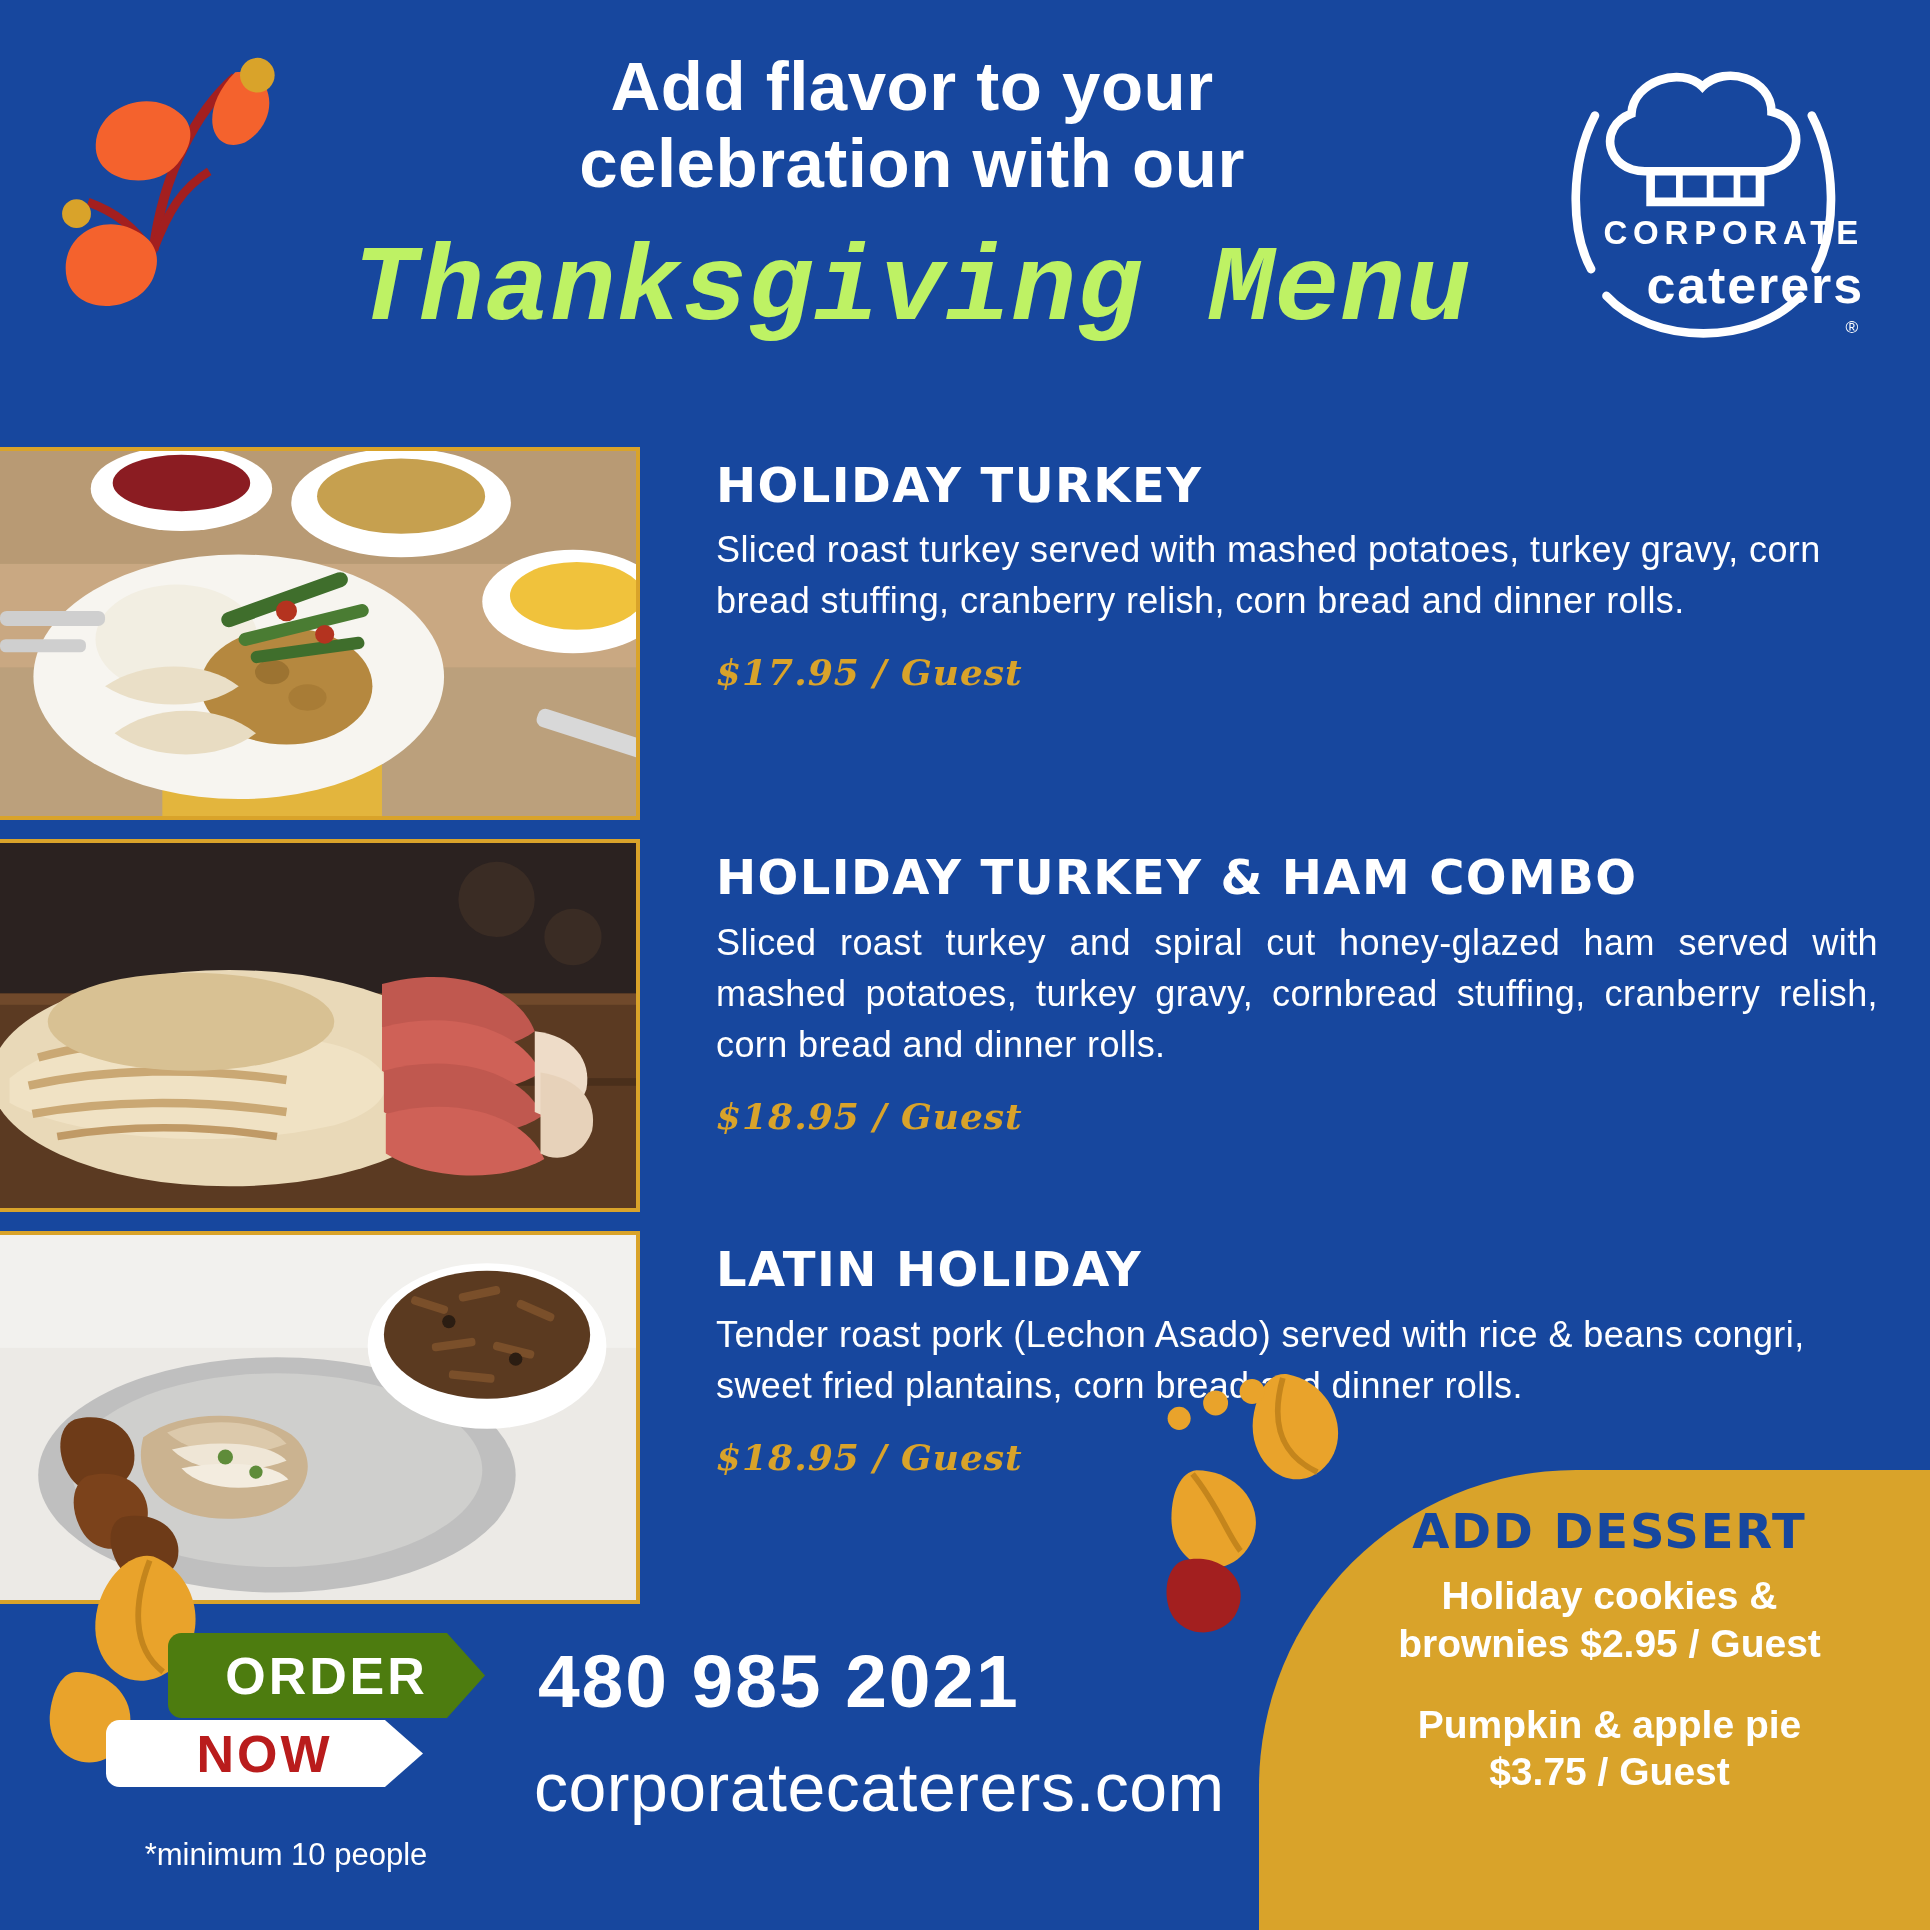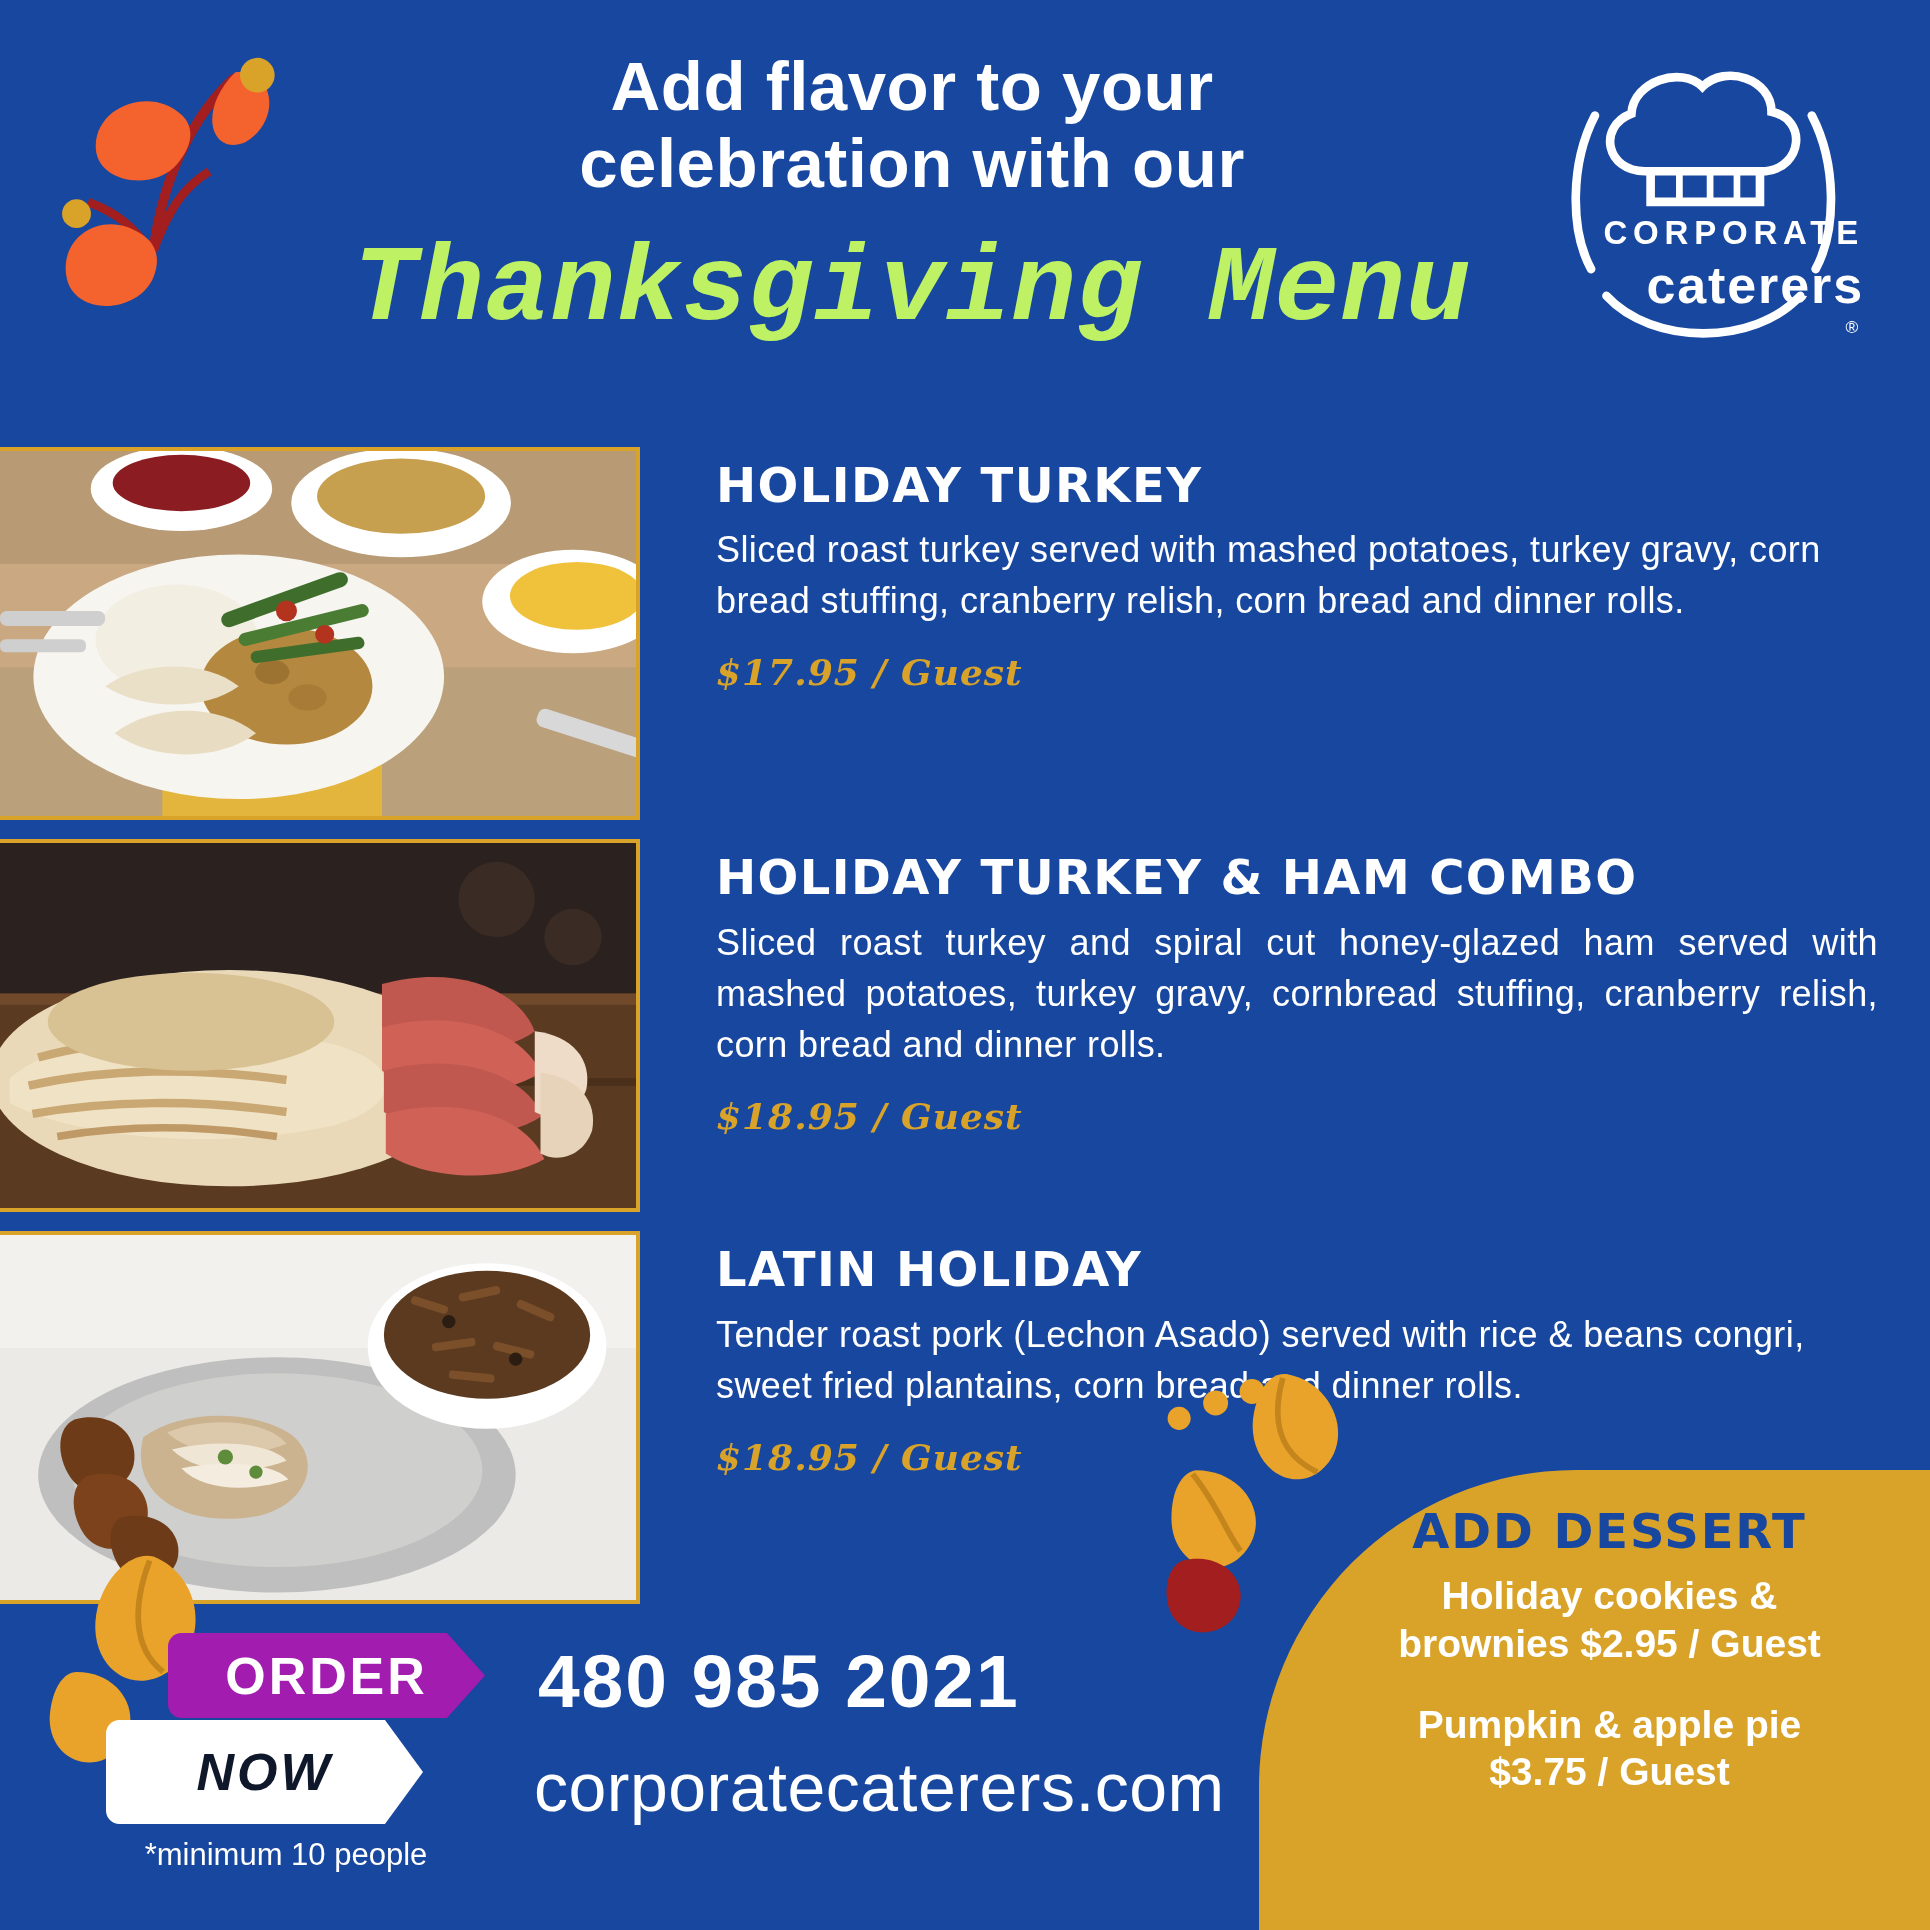--- a/index.html
+++ b/index.html
@@ -138,42 +138,41 @@
     line-height: 1.22;
     font-weight: 600;
   }
   .dessert-gap { height: 33px; }
 
   
   .order-btn {
     position: absolute;
     left: 168px; top: 1633px;
     width: 317px; height: 85px;
-    background: #a21caf;
+    background: #4d7c0f;
     color: #ffffff;
     font-size: 52px;
     font-weight: bold;
     letter-spacing: 2.9px;
     display: flex; align-items: center; justify-content: center;
     clip-path: polygon(0 0, 88% 0, 100% 50%, 88% 100%, 0 100%);
     border-radius: 13.4px 0 0 13.4px;
   }
   .now-btn {
     position: absolute;
     left: 106px; top: 1720px;
-    width: 317px; height: 104px;
+    width: 317px; height: 67px;
     background: #ffffff;
-    color: #0f172a;
+    color: #b91c1c;
     font-size: 52px;
     font-weight: bold;
     letter-spacing: 2.9px;
     display: flex; align-items: center; justify-content: center;
     clip-path: polygon(0 0, 88% 0, 100% 50%, 88% 100%, 0 100%);
     border-radius: 13.4px 0 0 13.4px;
-    font-style: italic;
   }
   .minimum {
     position: absolute;
     left: 113px; top: 1837px;
     width: 346px;
     text-align: center;
     color: #ffffff;
     font-size: 31px;
   }
   .phone {

